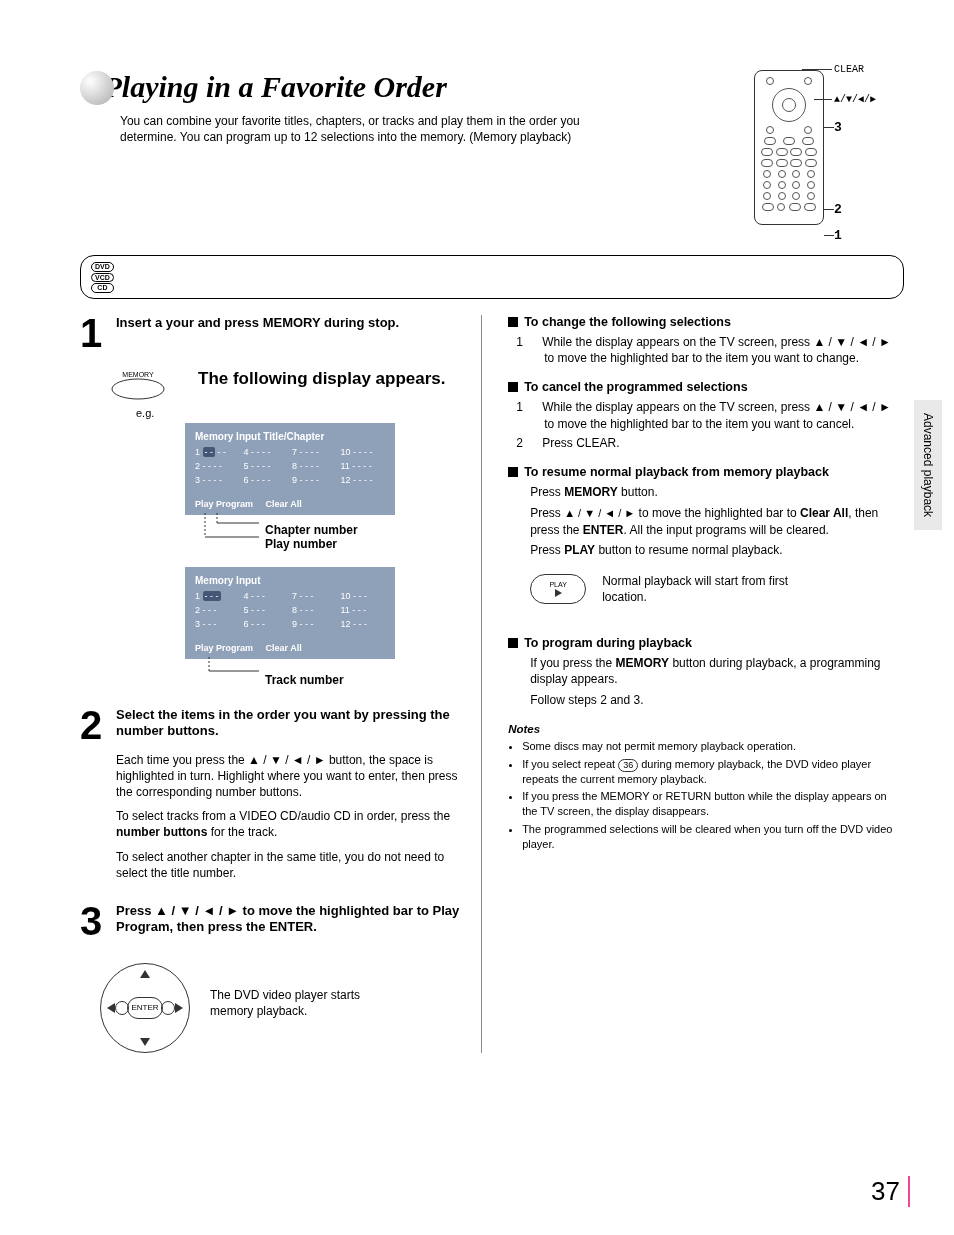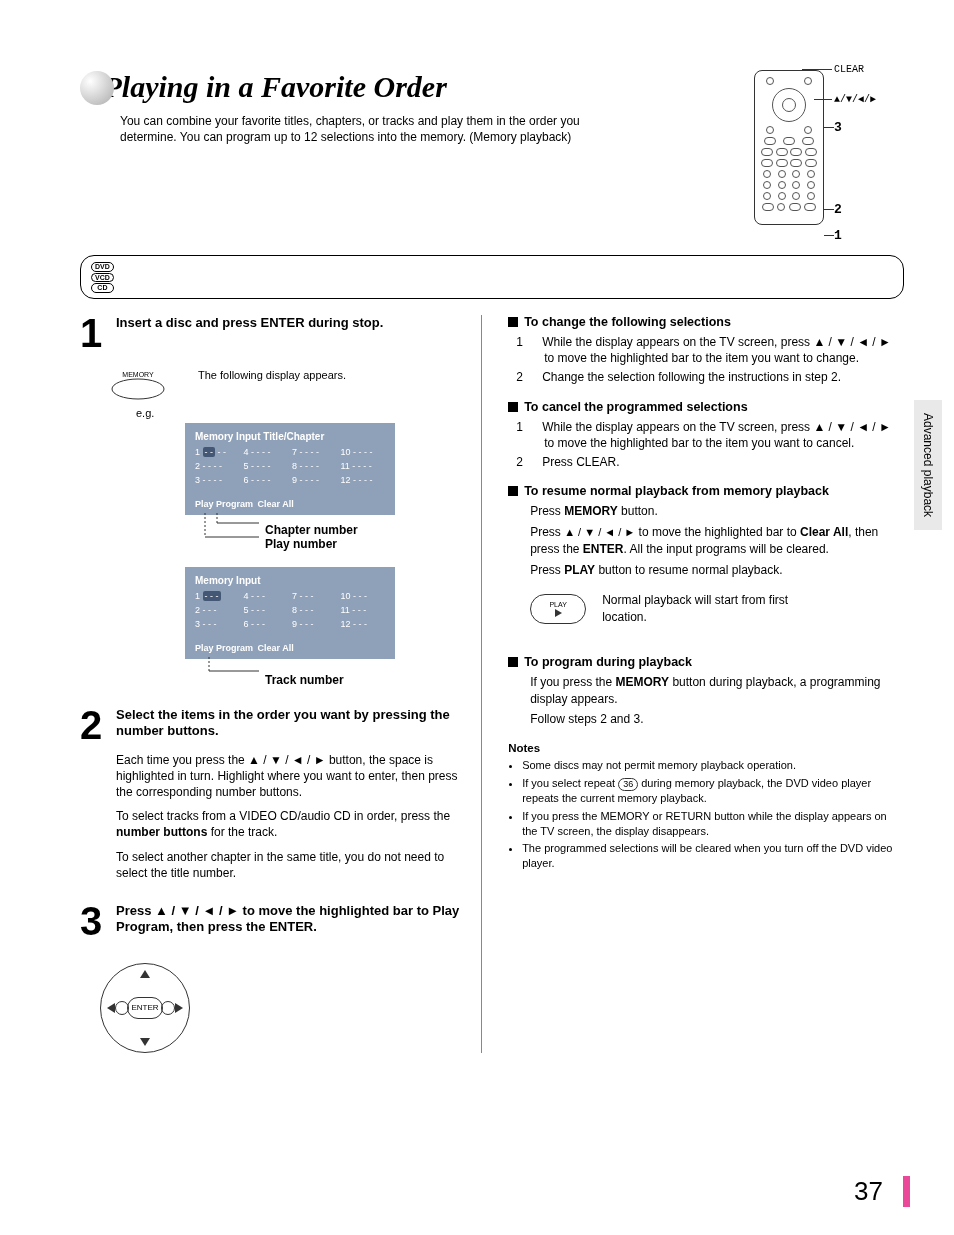--- a/index.html
+++ b/index.html
@@ -92,21 +92,21 @@
     padding: 8px 10px 26px 10px;
     width: 210px;
     margin-left: 105px;
     position: relative;
   }
   .osd-title { font-weight: bold; font-size: 10px; margin-bottom: 5px; }
   .osd-grid { display:grid; grid-template-columns: repeat(4, 1fr); column-gap: 4px; row-gap: 4px; margin-bottom: 4px; }
   .osd-cell { white-space: nowrap; font-size: 9px; }
   .osd-highlight { background: rgba(60,80,110,0.9); padding: 0 2px; border-radius: 2px; }
   .osd-buttons { position: absolute; bottom: 6px; left: 10px; font-size: 9px; font-weight: bold; }
-  .osd-buttons span { margin-right: 2px; }
+  .osd-buttons span { margin-right: 10px; }
 
   .osd-caption {
     width: 210px; margin-left: 105px;
     font-size: 12px; font-weight: bold;
     padding: 8px 0 10px 0;
     position: relative;
   }
   .osd-caption .lbl1 { margin-left: 80px; display:block; }
   .osd-caption .lbl2 { margin-left: 80px; display:block; }
 
@@ -130,40 +130,40 @@
   .plain-block p { margin-bottom: 4px; }
 
   .play-row { display:flex; align-items:center; gap:16px; margin: 8px 0 0 22px; }
   .play-btn {
     width: 56px; height: 30px; border: 1px solid #333; border-radius: 15px;
     display:flex; flex-direction:column; align-items:center; justify-content:center;
     font-size: 7px;
   }
   .play-tri { width:0; height:0; border-top:4px solid transparent; border-bottom:4px solid transparent; border-left:7px solid #333; margin-top:1px; }
 
-  .notes-h { font-weight: bold; font-size: 11.5px; margin: 6px 0 4px 0; }
+  .notes-h { font-weight: bold; font-size: 11.5px; margin: 6px 0 4px 0; font-style: italic; }
   .notes { font-size: 11px; line-height: 1.35; padding-left: 10px; }
   .notes li { list-style: disc; margin-bottom: 3px; margin-left: 4px; }
   .page-ref { border:1px solid #333; border-radius:10px; padding: 0 4px; font-size:9px; display:inline-block; line-height:1.2; }
 
   .side-tab {
     position: absolute; right: 12px; top: 400px;
     width: 28px; height: 130px;
     background: #e9e9e9;
     display:flex; align-items:center; justify-content:center;
   }
   .side-tab span {
     writing-mode: vertical-rl;
     font-size: 12px;
   }
   .page-number {
     position: absolute; right: 44px; bottom: 28px;
     font-size: 26px; font-family: Arial;
-    border-right: 7px solid #ec4899;
-    padding-right: 20px;
+    border-right: 2px solid #ec4899;
+    padding-right: 8px;
   }
   .arrow-sym { font-size: 11px; }
   .memory-svg-text { font-size: 7px; text-anchor: middle; }
 </style>
 </head>
 <body>
 
 <div class="header-row">
   <div class="title-block">
     <h1 class="page-title">
@@ -251,29 +251,29 @@
   </div>
 </div>
 
 <div class="columns">
 
   <div class="col-left">
 
     <div class="step">
       <div class="step-num">1</div>
       <div style="flex:1">
-        <div class="step-title">Insert a disc and press ENTER during stop.</div>
+        <div class="step-title">Insert a your and press MEMORY during stop.</div>
       </div>
     </div>
     <div style="display:flex; align-items:flex-start; margin-left:18px;">
       <svg class="memory-btn-svg" width="60" height="32">
         <text x="30" y="8" class="memory-svg-text">MEMORY</text>
         <ellipse cx="30" cy="20" rx="26" ry="10" fill="none" stroke="#333" stroke-width="1"></ellipse>
       </svg>
-      <div style="margin-left:30px; padding-top:4px; font-size:11px;">The following display appears.</div>
+      <div style="margin-left:30px; padding-top:4px; font-size:17px;font-weight:bold;">The following display appears.</div>
     </div>
     <div class="eg">e.g.</div>
 
     <div class="osd">
       <div class="osd-title">Memory Input   Title/Chapter</div>
       <div class="osd-grid">
         <div class="osd-cell"><span>1 </span><span class="osd-highlight">- -</span><span> - -</span></div>
         <div class="osd-cell">4 - - - -</div>
         <div class="osd-cell">7 - - - -</div>
         <div class="osd-cell">10 - - - -</div>
@@ -352,30 +352,30 @@
     <div style="display:flex; align-items:center; gap:20px;">
       <div class="enter-dpad">
         <div class="dpad-tri tri-up"></div>
         <div class="dpad-tri tri-down"></div>
         <div class="dpad-tri tri-left"></div>
         <div class="dpad-tri tri-right"></div>
         <div style="position:absolute; left:14px; top:50%; transform:translateY(-50%); width:14px; height:14px; border:1px solid #333; border-radius:50%;"></div>
         <div style="position:absolute; right:14px; top:50%; transform:translateY(-50%); width:14px; height:14px; border:1px solid #333; border-radius:50%;"></div>
         <div class="enter-center">ENTER</div>
       </div>
+      <div style="font-size:12px; max-width:170px; line-height:1.35;">The DVD video player starts memory playback.</div>
     </div>
   </div>
 
   <div class="col-right">
     <div class="sub-h">
         <span>To change the following selections</span>
       </div>
     <ul class="sub-list">
       <li><span class="n">1</span><span>While the display appears on the TV screen, press ▲ / ▼ / ◄ / ► to move the highlighted bar to the item you want to change.</span></li>
-      <li><span class="n">2</span><span>Change the selection following the instructions in step 2.</span></li>
     </ul>
 
     <div class="sub-h">
         <span>To cancel the programmed selections</span>
       </div>
     <ul class="sub-list">
       <li><span class="n">1</span><span>While the display appears on the TV screen, press ▲ / ▼ / ◄ / ► to move the highlighted bar to the item you want to cancel.</span></li>
       <li><span class="n">2</span><span>Press CLEAR.</span></li>
     </ul>
 

